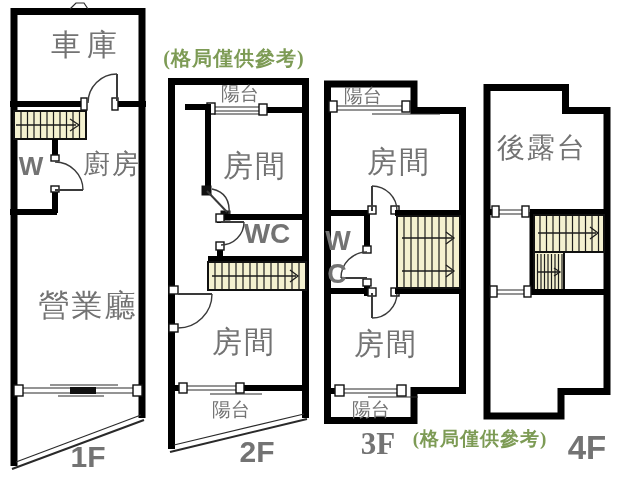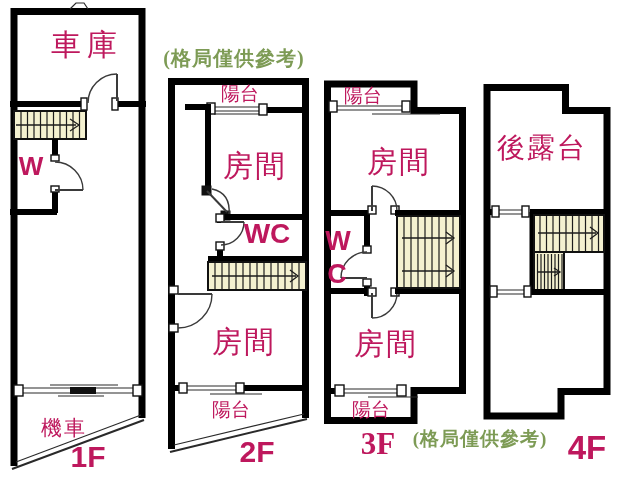--- a/index.html
+++ b/index.html
@@ -11,21 +11,21 @@
   .thin{stroke:#2a2a2a;stroke-width:1.2;fill:none;}
   .thin2{stroke:#2a2a2a;stroke-width:2;fill:none;}
   .door{stroke:#3a3a3a;stroke-width:1.4;fill:none;}
   .leaf{stroke:#3a3a3a;stroke-width:2;fill:none;}
   .jamb{fill:#fff;stroke:#111;stroke-width:1.4;}
   .jambdark{fill:#111;stroke:#111;}
   .stair{fill:var(--stair,#f4f1d0);stroke:#111;stroke-width:2;}
   .tread{stroke:#1d1d1d;stroke-width:1.2;fill:none;}
   .arrow{stroke:#1d1d1d;stroke-width:1.3;fill:none;}
   .slide{fill:#111;}
-  .lbl{position:absolute;transform:translate(-50%,-50%);white-space:nowrap;color:#be185d;}
+  .lbl{position:absolute;transform:translate(-50%,-50%);white-space:nowrap;color:#737373;}
   .cjk{font-family:"Liberation Serif","DejaVu Serif",serif;}
   .ls2{letter-spacing:2px;} .ls6{letter-spacing:6px;}
   .bold-sans{font-family:"Liberation Sans","DejaVu Sans",sans-serif;font-weight:bold;}
   .note{color:var(--note,#7d9b55);font-weight:bold;letter-spacing:1px;text-align:center;}
 </style>
 </head>
 <body>
 
 <div id="canvas">
 
@@ -146,22 +146,23 @@
     <path class="arrow" d="M537 272 H559 M554 268 L560 272 L554 276"></path>
 
     <path class="wall w6" d="M484 292 H492 M530 292 H607"></path>
     <path class="thin" d="M494 290 H526 M494 294 H526"></path>
     <rect class="jamb" x="490" y="286" width="7" height="11"></rect>
     <rect class="jamb" x="524" y="286" width="7" height="11"></rect>
   </g>
 </svg>
 
 <span class="lbl cjk ls6" style="left:87px;top:45px;font-size:30px;">車庫</span>
+<span class="lbl cjk ls2" style="left:112px;top:164px;font-size:27px;">廚房</span>
 <span class="lbl bold-sans" style="left:31px;top:166px;font-size:26px;">W</span>
-<span class="lbl cjk ls2" style="left:64px;top:428px;font-size:21px;">機車</span>
+<span class="lbl cjk ls2" style="left:88px;top:306px;font-size:31px;">營業廳</span>
 <span class="lbl bold-sans" style="left:88px;top:457px;font-size:30px;">1F</span>
 
 <span class="lbl cjk note" style="left:234px;top:58px;font-size:20px;">(格局僅供參考)</span>
 
 <span class="lbl cjk" style="left:240px;top:94px;font-size:19px;">陽台</span>
 <span class="lbl cjk ls2" style="left:255px;top:166px;font-size:30px;">房間</span>
 <span class="lbl bold-sans" style="left:267px;top:234px;font-size:28px;">WC</span>
 <span class="lbl cjk ls2" style="left:244px;top:342px;font-size:30px;">房間</span>
 <span class="lbl cjk" style="left:231px;top:410px;font-size:19px;">陽台</span>
 <span class="lbl bold-sans" style="left:257px;top:452px;font-size:30px;">2F</span>

